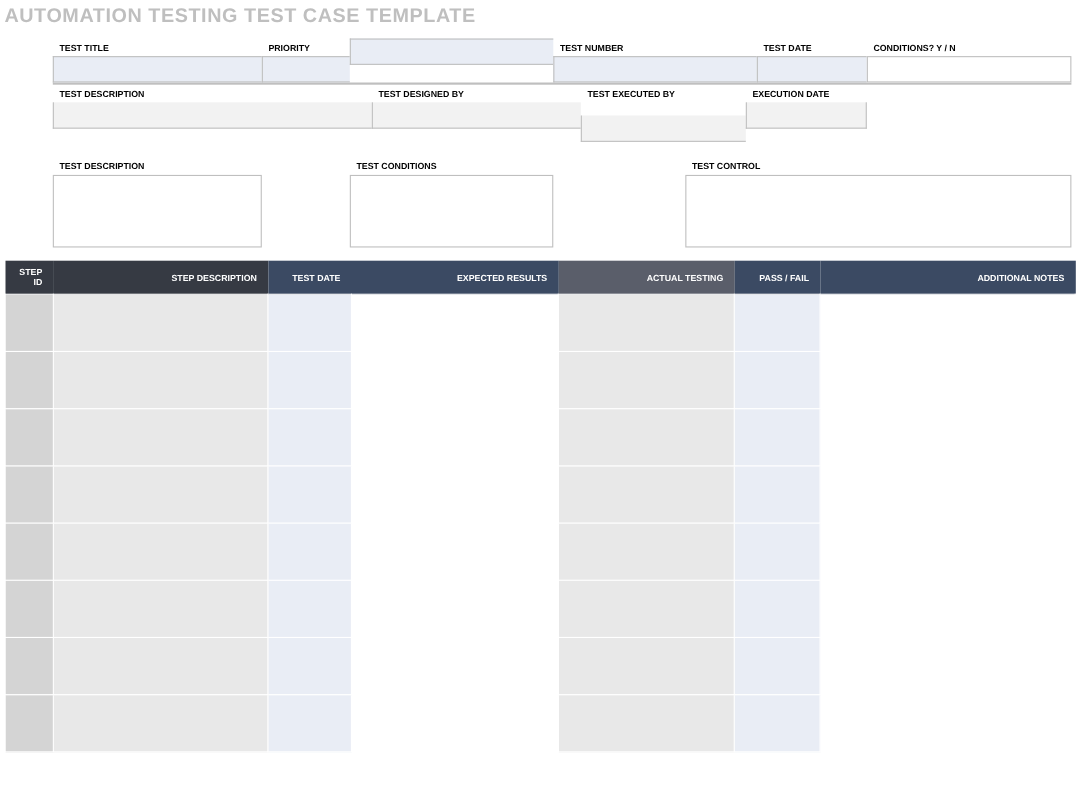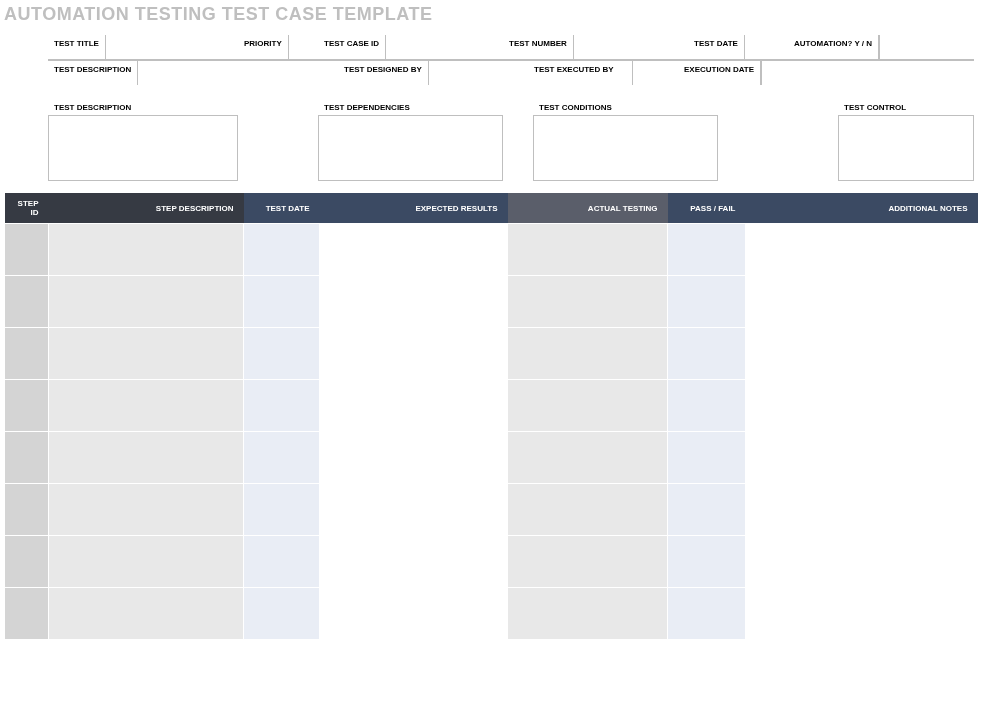--- a/index.html
+++ b/index.html
@@ -3,21 +3,21 @@
 <meta charset="utf-8">
 <style>
   * { box-sizing: border-box; margin: 0; padding: 0; }
   body { font-family: Arial, Helvetica, sans-serif; background: #fff; width: 982px; }
   .page { padding: 4px; }
   .title { font-size: 18px; font-weight: 700; color: #bfbfbf; letter-spacing: 0.5px; margin-bottom: 10px; }
 
   .metabox { margin-left: 44px; margin-right: 4px; }
   .row1, .row2 { display: flex; width: 100%; }
   .row1 { border-bottom: 2px solid #bfbfbf; }
-  .mcell { display: flex; flex-direction: row; }
+  .mcell { display: flex; flex-direction: column; }
   .mlabel { font-size: 8px; font-weight: 700; color: #000; padding: 4px 6px 3px 6px; white-space: nowrap; }
   .mfield { height: 24px; border: 1px solid #bfbfbf; background: #e9edf5; }
   .mfield.grey { background: #f2f2f2; }
   .mfield.white { background: #fff; }
   .row1 .c1 { width: 190px; } .row1 .c2 { width: 80px; } .row1 .c3 { width: 185px; }
   .row1 .c4 { width: 185px; } .row1 .c5 { width: 100px; } .row1 .c6 { flex: 1; }
   .row1 .mfield { border-right: none; }
   .row1 .c6 .mfield { border-right: 1px solid #bfbfbf; }
   .row2 .mfield { border-right: none; border-top: none; }
   .row2 .c4 .mfield { border-right: 1px solid #bfbfbf; }
@@ -59,33 +59,32 @@
     <div class="row1">
       <div class="mcell c1">
         <div class="mlabel">TEST TITLE</div>
         <div class="mfield"></div>
       </div>
       <div class="mcell c2">
         <div class="mlabel">PRIORITY</div>
         <div class="mfield"></div>
       </div>
       <div class="mcell c3">
-        <div class="mlabel">TEST CASE ID</div>
         <div class="mfield"></div>
       </div>
       <div class="mcell c4">
         <div class="mlabel">TEST NUMBER</div>
         <div class="mfield"></div>
       </div>
       <div class="mcell c5">
         <div class="mlabel">TEST DATE</div>
         <div class="mfield"></div>
       </div>
       <div class="mcell c6">
-        <div class="mlabel">AUTOMATION? Y / N</div>
+        <div class="mlabel">CONDITIONS? Y / N</div>
         <div class="mfield white"></div>
       </div>
     </div>
     <div class="row2">
       <div class="mcell c1">
         <div class="mlabel">TEST DESCRIPTION</div>
         <div class="mfield grey"></div>
       </div>
       <div class="mcell c2">
         <div class="mlabel">TEST DESIGNED BY</div>
@@ -98,24 +97,20 @@
       <div class="mcell c4">
         <div class="mlabel">EXECUTION DATE</div>
         <div class="mfield grey"></div>
       </div>
     </div>
   </div>
 
   <div class="boxes">
     <div class="bcell b1">
       <div class="mlabel">TEST DESCRIPTION</div>
-      <div class="bfield"></div>
-    </div>
-    <div class="bcell b2">
-      <div class="mlabel">TEST DEPENDENCIES</div>
       <div class="bfield"></div>
     </div>
     <div class="bcell b3">
       <div class="mlabel">TEST CONDITIONS</div>
       <div class="bfield"></div>
     </div>
     <div class="bcell b4">
       <div class="mlabel">TEST CONTROL</div>
       <div class="bfield"></div>
     </div>

